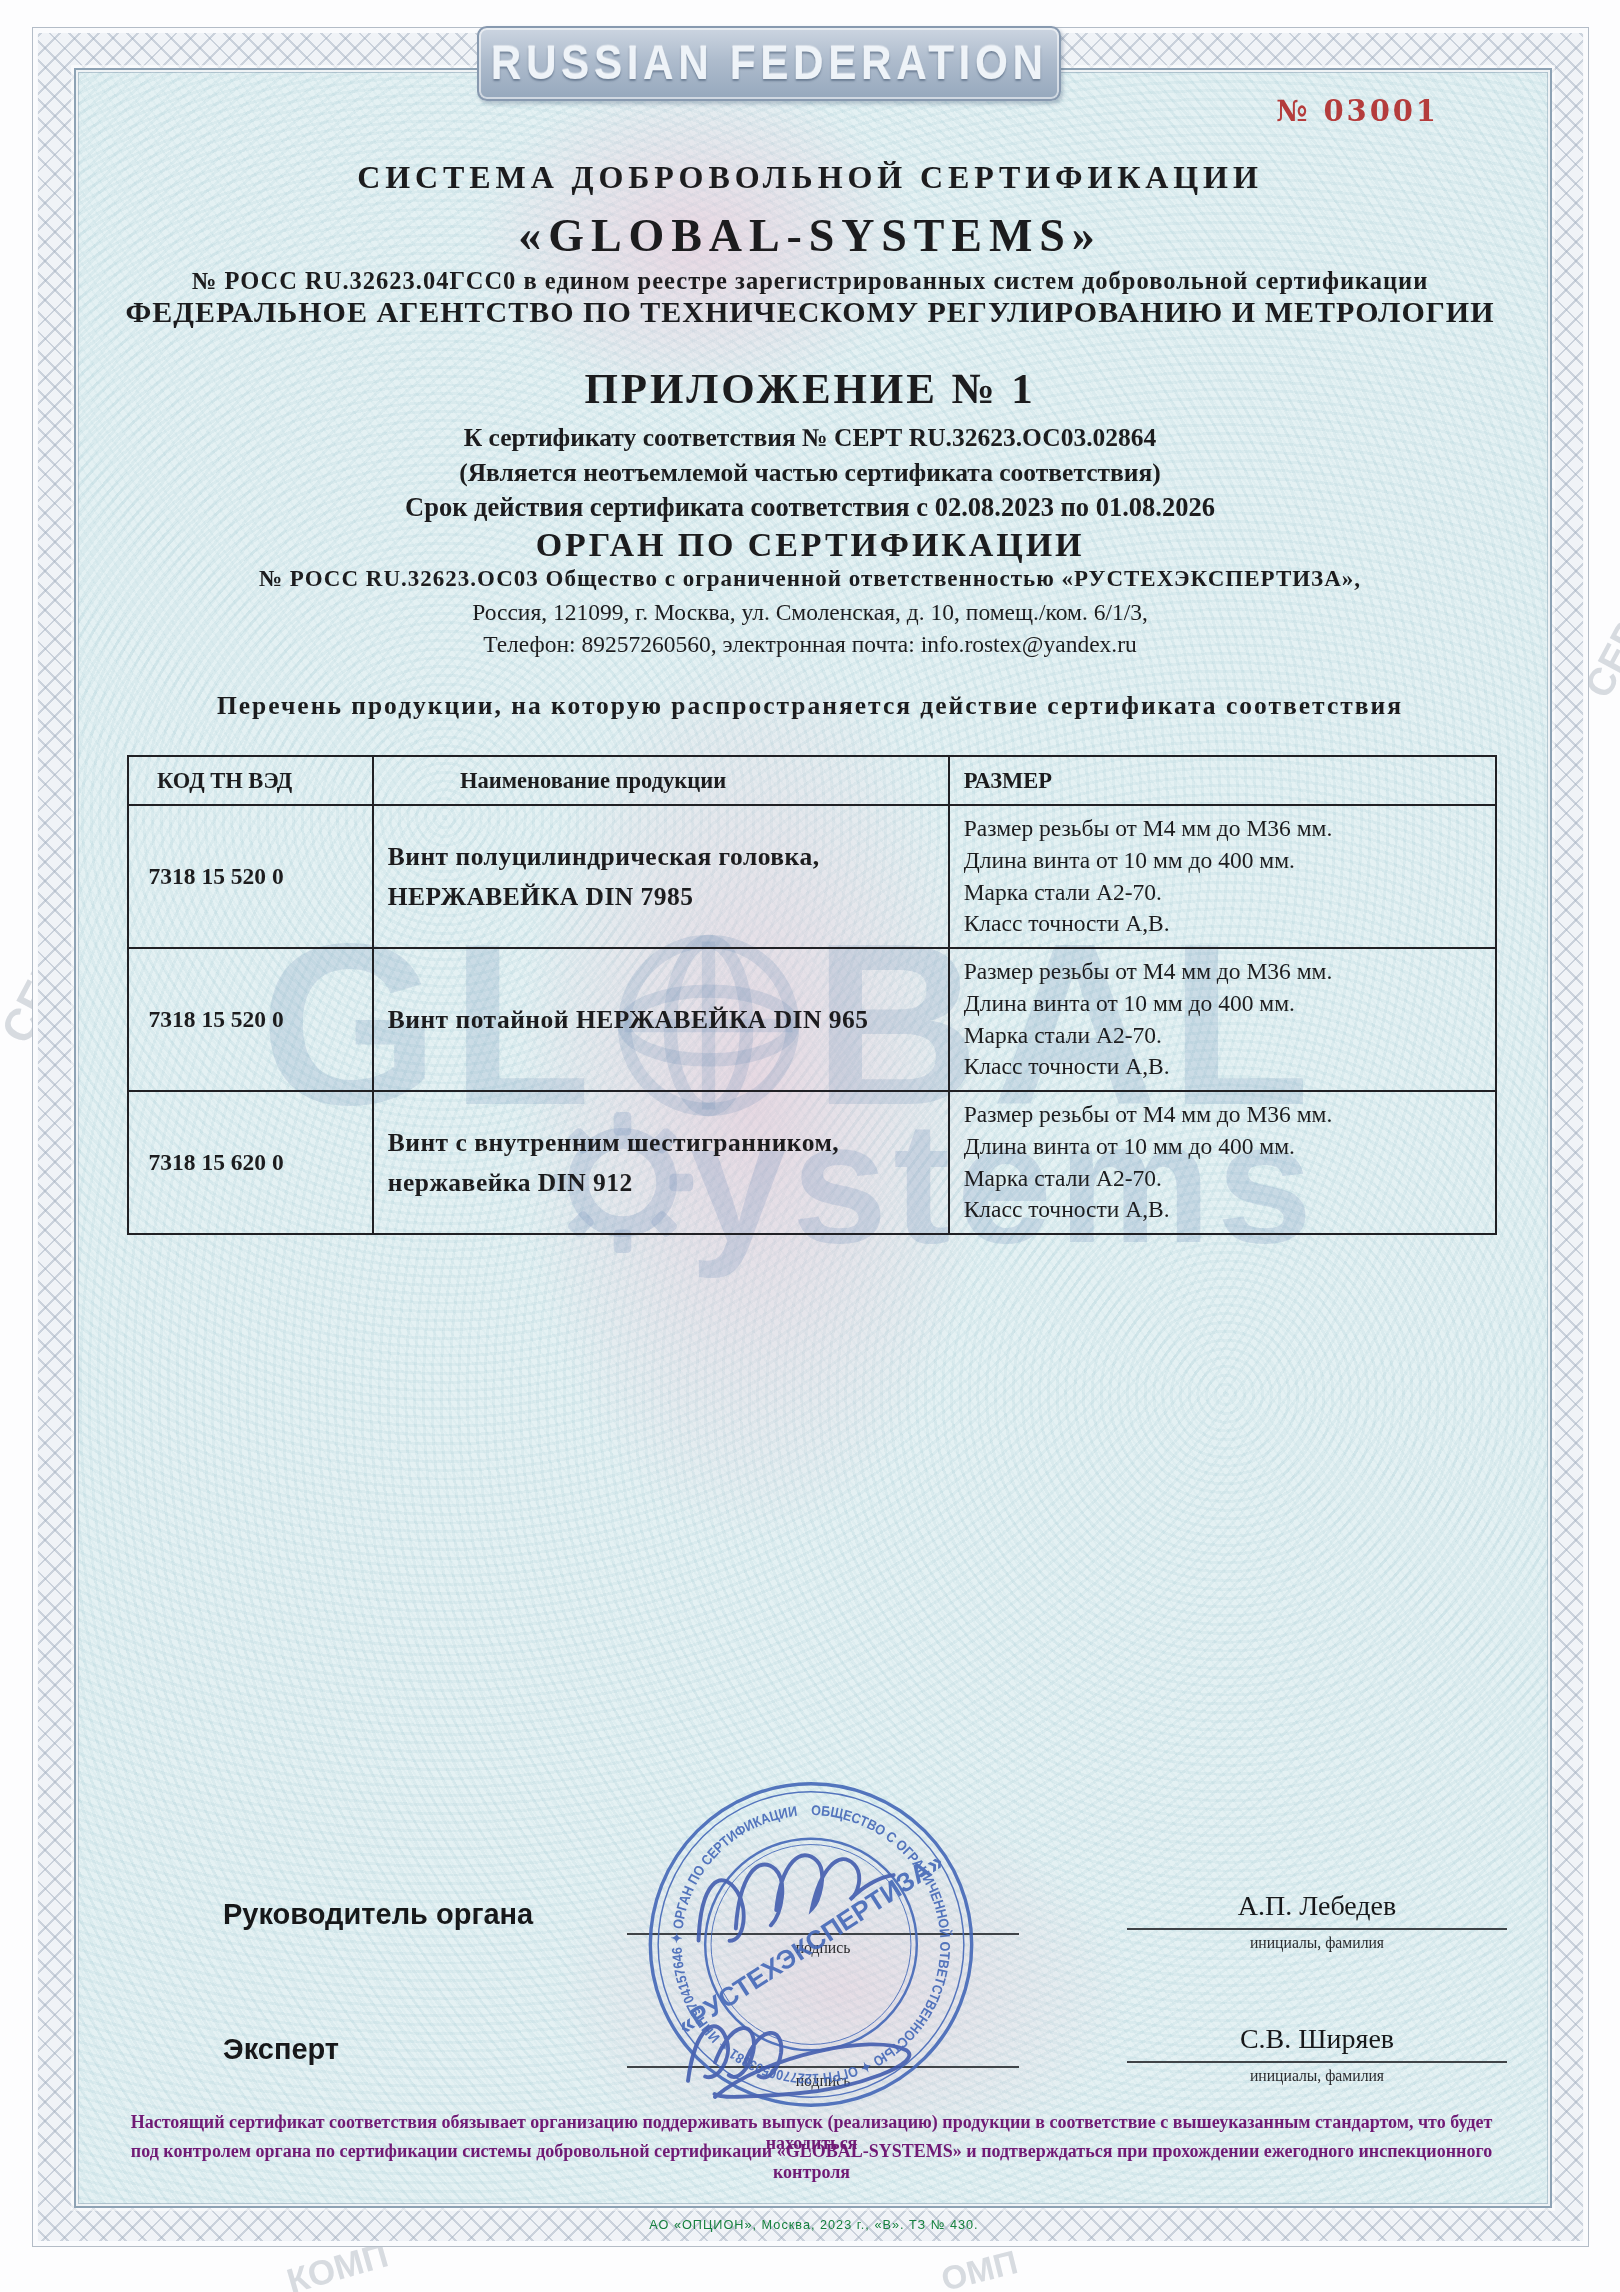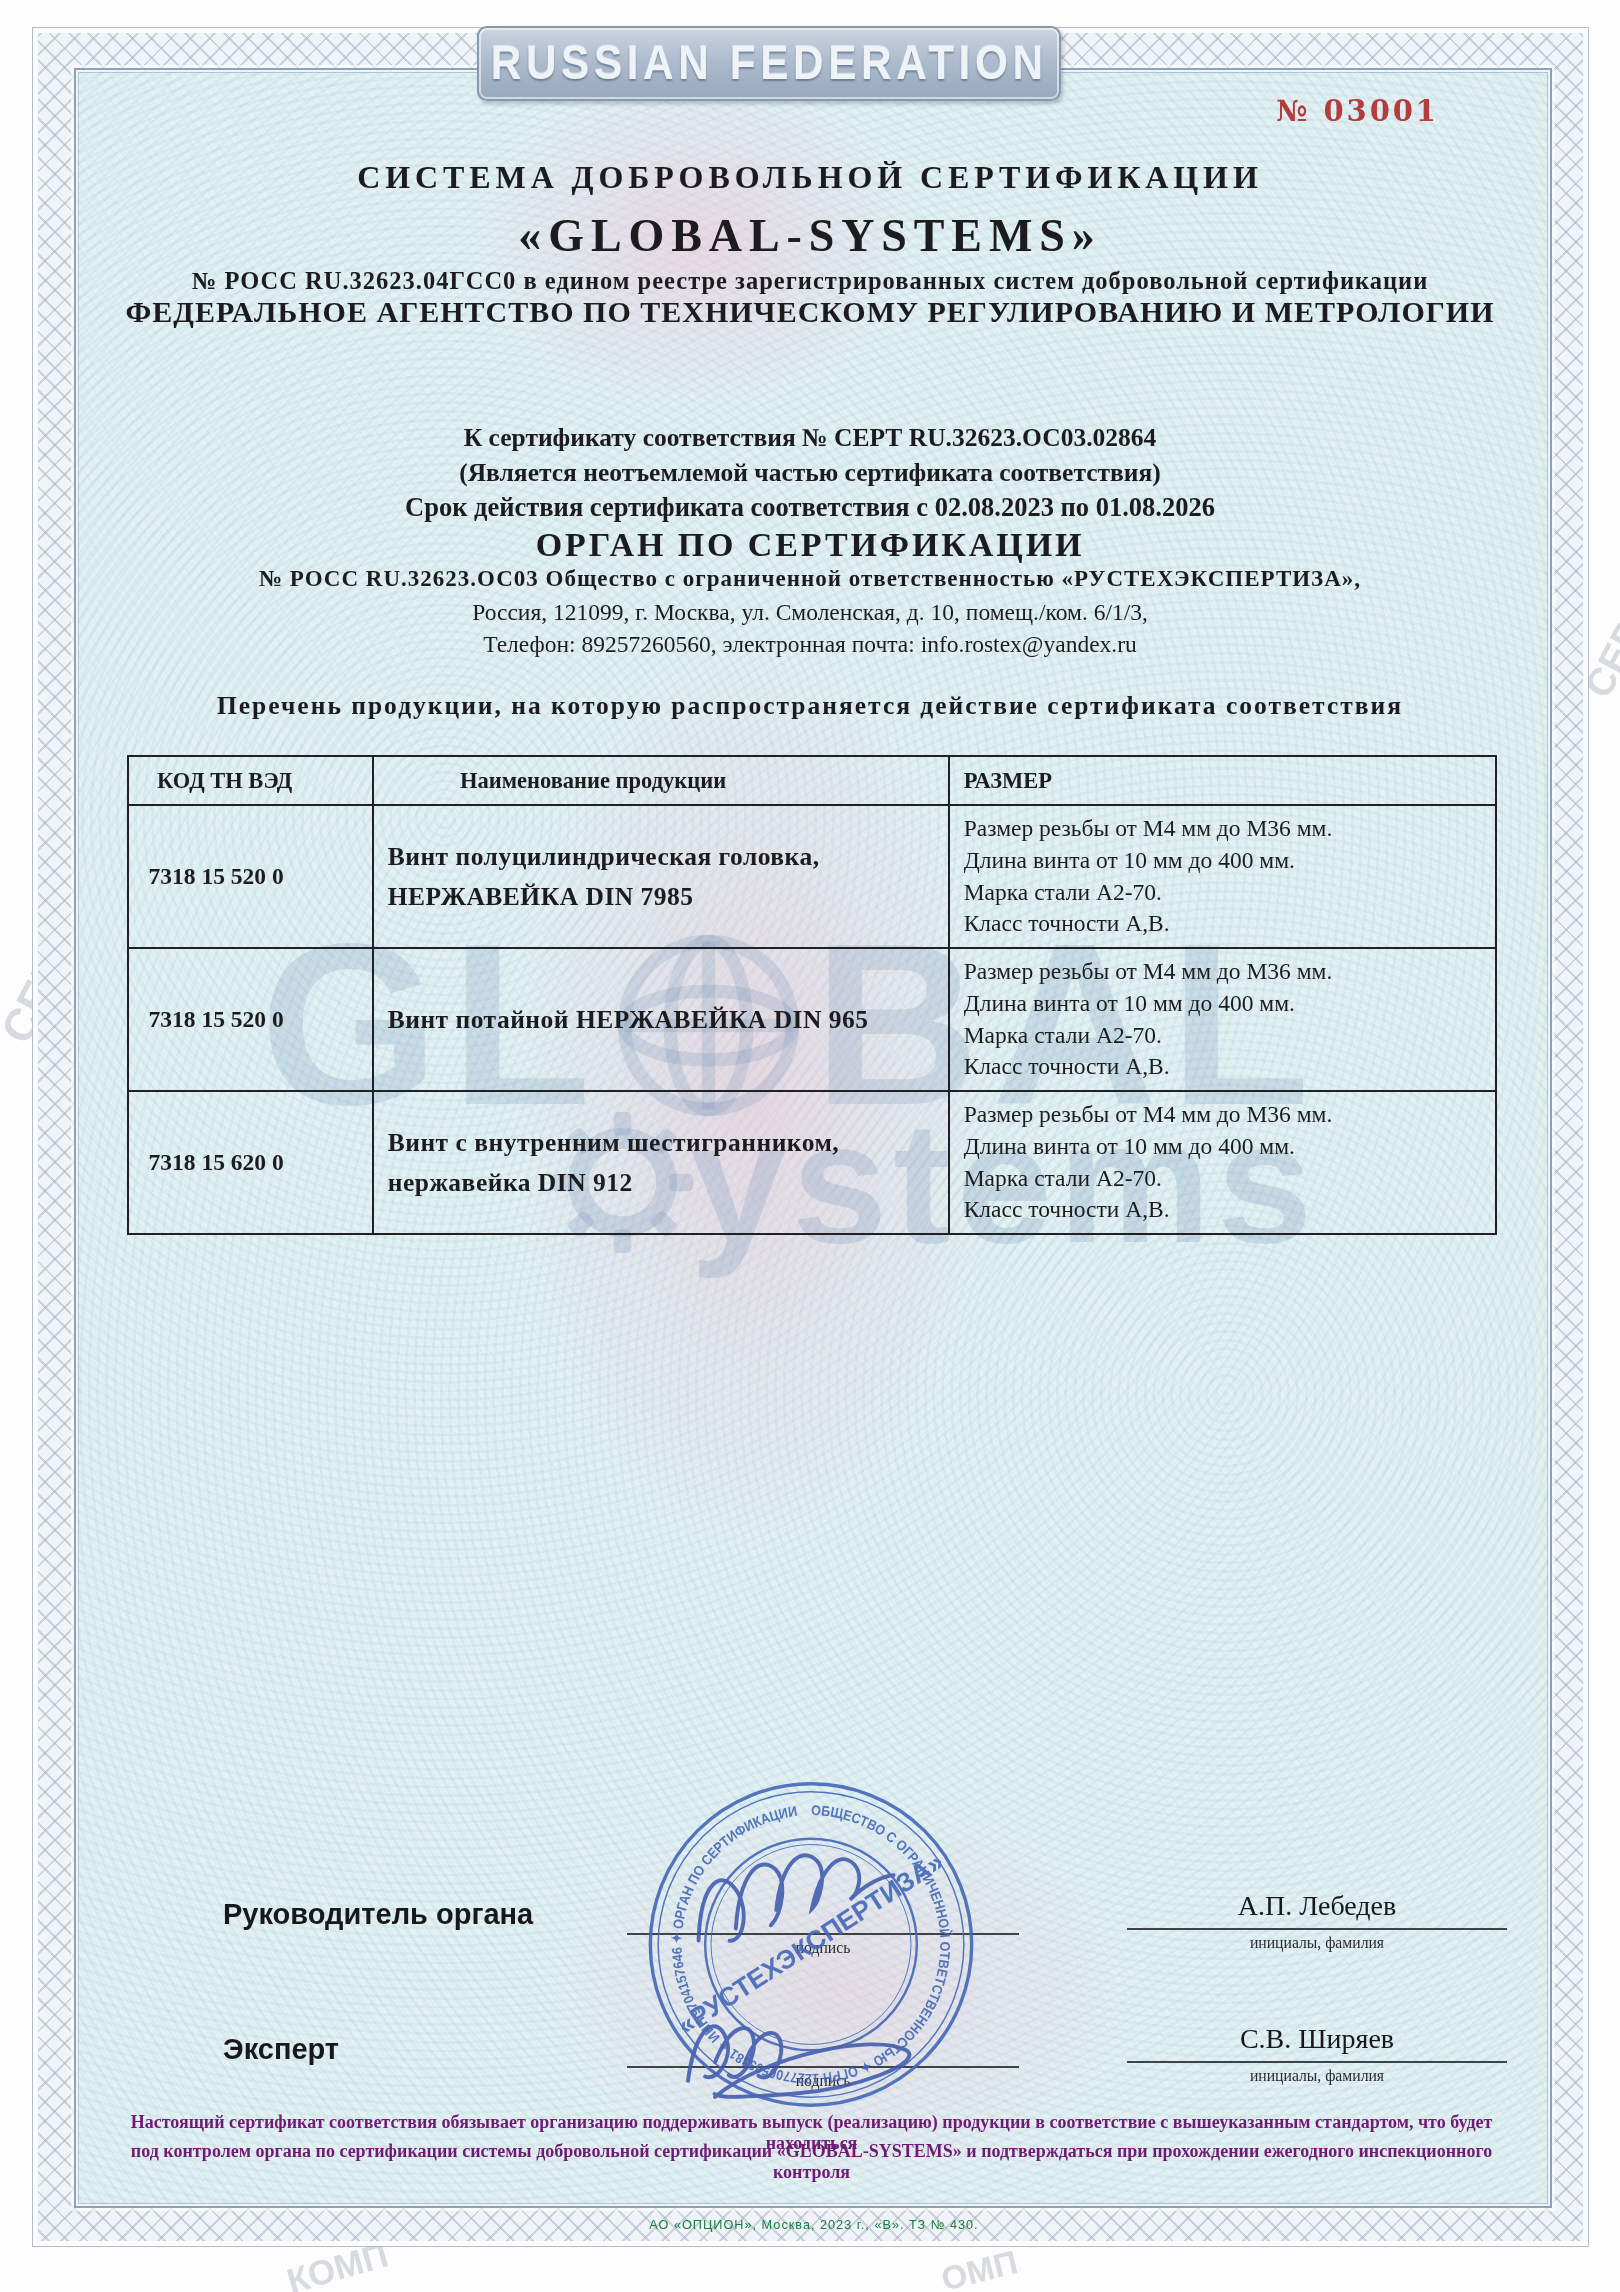--- a/index.html
+++ b/index.html
@@ -125,20 +125,21 @@
     <span>RUSSIAN FEDERATION</span>
   </div>
 
   <div class="docnum">№ 03001</div>
 
   <div class="ctr t-system">СИСТЕМА ДОБРОВОЛЬНОЙ СЕРТИФИКАЦИИ</div>
   <div class="ctr t-name">«GLOBAL-SYSTEMS»</div>
   <div class="ctr t-reg">№ РОСС RU.32623.04ГСС0 в едином реестре зарегистрированных систем добровольной сертификации</div>
   <div class="ctr t-agency">ФЕДЕРАЛЬНОЕ АГЕНТСТВО ПО ТЕХНИЧЕСКОМУ РЕГУЛИРОВАНИЮ И МЕТРОЛОГИИ</div>
 
+  <div class="ctr t-annex">ПРИЛОЖЕНИЕ № 1</div>
   <div class="ctr t-a1">К сертификату соответствия № СЕРТ RU.32623.ОС03.02864</div>
   <div class="ctr t-a2">(Является неотъемлемой частью сертификата соответствия)</div>
   <div class="ctr t-a3">Срок действия сертификата соответствия с 02.08.2023 по 01.08.2026</div>
 
   <div class="ctr t-org">ОРГАН ПО СЕРТИФИКАЦИИ</div>
   <div class="ctr t-o1">№ РОСС RU.32623.ОС03 Общество с ограниченной ответственностью «РУСТЕХЭКСПЕРТИЗА»,</div>
   <div class="ctr t-o2">Россия, 121099, г. Москва, ул. Смоленская, д. 10, помещ./ком. 6/1/3,</div>
   <div class="ctr t-o3">Телефон: 89257260560, электронная почта: info.rostex@yandex.ru</div>
 
   <div class="ctr t-cap">Перечень продукции, на которую распространяется действие сертификата соответствия</div>

